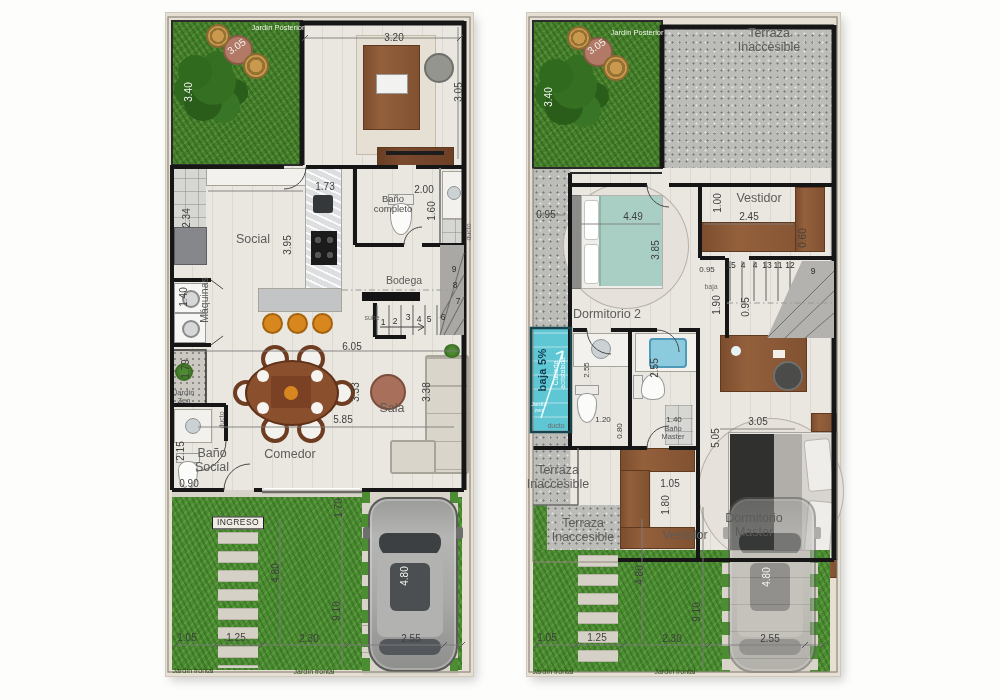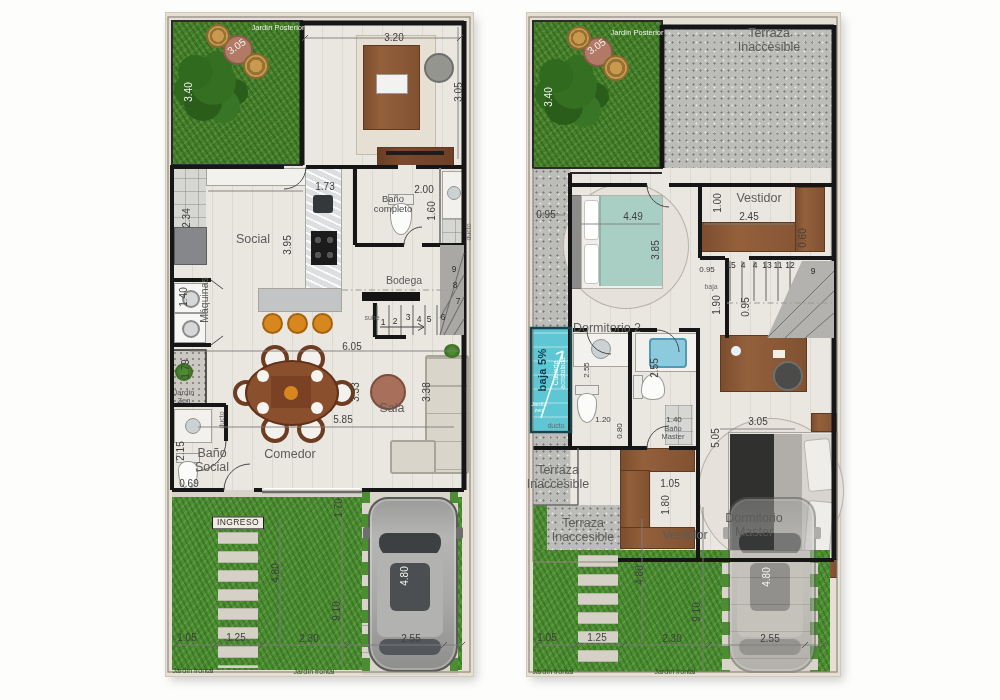--- a/index.html
+++ b/index.html
@@ -265,21 +265,21 @@
       <span class="lbl step" style="left: 288px; top: 257px; transform: translate(-50%, -50%);">9</span>
       <span class="lbl dim" style="left: 186px; top: 334px; transform: translate(-50%, -50%);">6.05</span>
       <span class="lbl dim" style="left: 177px; top: 407px; transform: translate(-50%, -50%);">5.85</span>
       <span class="lbl dim" style="left: 190px; top: 379px; transform: translate(-50%, -50%) rotate(-90deg);">3.33</span>
       <span class="lbl dim" style="left: 261px; top: 379px; transform: translate(-50%, -50%) rotate(-90deg);">3.38</span>
       <span class="lbl room" style="left: 226px; top: 396px; transform: translate(-50%, -50%);">Sala</span>
       <span class="lbl room" style="left: 124px; top: 442px; transform: translate(-50%, -50%);">Comedor</span>
       <span class="lbl room2" style="left: 46px; top: 447px; transform: translate(-50%, -50%);">Baño
 Social</span>
       <span class="lbl dim" style="left: 15px; top: 438px; transform: translate(-50%, -50%) rotate(-90deg);">2.15</span>
-      <span class="lbl dim" style="left: 23px; top: 471px; transform: translate(-50%, -50%);">0.69</span>
+      <span class="lbl dim" style="left: 23px; top: 471px; transform: translate(-50%, -50%);">0.90</span>
       <span class="lbl dim" style="left: 20px; top: 356px; transform: translate(-50%, -50%) rotate(-90deg);">1.79</span>
       <span class="lbl tiny2" style="left: 18px; top: 384px; transform: translate(-50%, -50%);">Jardín
 Zen</span>
       <span class="lbl tiny" style="left: 56px; top: 407px; transform: translate(-50%, -50%) rotate(-90deg);">ducto</span>
       <span class="lbl ingreso" style="left: 72px; top: 510px; transform: translate(-50%, -50%);">INGRESO</span>
       <span class="lbl dim" style="left: 21px; top: 625px; transform: translate(-50%, -50%);">1.05</span>
       <span class="lbl dim" style="left: 70px; top: 625px; transform: translate(-50%, -50%);">1.25</span>
       <span class="lbl dim" style="left: 143px; top: 626px; transform: translate(-50%, -50%);">2.30</span>
       <span class="lbl dim" style="left: 245px; top: 626px; transform: translate(-50%, -50%);">2.55</span>
       <span class="lbl dim" style="left: 110px; top: 560px; transform: translate(-50%, -50%) rotate(-90deg);">4.80</span>
@@ -417,21 +417,21 @@
       <span class="lbl dimw" style="left: 70px; top: 34px; transform: translate(-50%, -50%) rotate(-35deg);">3.05</span>
       <span class="lbl dimw" style="left: 22px; top: 84px; transform: translate(-50%, -50%) rotate(-90deg);">3.40</span>
       <span class="lbl room" style="left: 242px; top: 27px; transform: translate(-50%, -50%);">Terraza Inaccesible</span>
       <span class="lbl dim" style="left: 19px; top: 202px; transform: translate(-50%, -50%);">0.95</span>
       <span class="lbl room" style="left: 232px; top: 186px; transform: translate(-50%, -50%);">Vestidor</span>
       <span class="lbl dim" style="left: 222px; top: 204px; transform: translate(-50%, -50%);">2.45</span>
       <span class="lbl dim" style="left: 191px; top: 190px; transform: translate(-50%, -50%) rotate(-90deg);">1.00</span>
       <span class="lbl dim" style="left: 276px; top: 225px; transform: translate(-50%, -50%) rotate(-90deg);">0.60</span>
       <span class="lbl dim" style="left: 106px; top: 204px; transform: translate(-50%, -50%);">4.49</span>
       <span class="lbl dim" style="left: 129px; top: 237px; transform: translate(-50%, -50%) rotate(-90deg);">3.85</span>
-      <span class="lbl room" style="left: 80px; top: 316px; transform: translate(-50%, -50%);">Dormitorio 2</span>
+      <span class="lbl room" style="left: 80px; top: 302px; transform: translate(-50%, -50%);">Dormitorio 2</span>
       <span class="lbl step" style="left: 204px; top: 253px; transform: translate(-50%, -50%);">15</span>
       <span class="lbl step" style="left: 216px; top: 253px; transform: translate(-50%, -50%);">4</span>
       <span class="lbl step" style="left: 228px; top: 253px; transform: translate(-50%, -50%);">4</span>
       <span class="lbl step" style="left: 240px; top: 253px; transform: translate(-50%, -50%);">13</span>
       <span class="lbl step" style="left: 251px; top: 253px; transform: translate(-50%, -50%);">11</span>
       <span class="lbl step" style="left: 263px; top: 253px; transform: translate(-50%, -50%);">12</span>
       <span class="lbl step" style="left: 286px; top: 259px; transform: translate(-50%, -50%);">9</span>
       <span class="lbl dim-sm" style="left: 180px; top: 257px; transform: translate(-50%, -50%);">0.95</span>
       <span class="lbl tiny" style="left: 184px; top: 274px; transform: translate(-50%, -50%);">baja</span>
       <span class="lbl dim" style="left: 190px; top: 292px; transform: translate(-50%, -50%) rotate(-90deg);">1.90</span>

